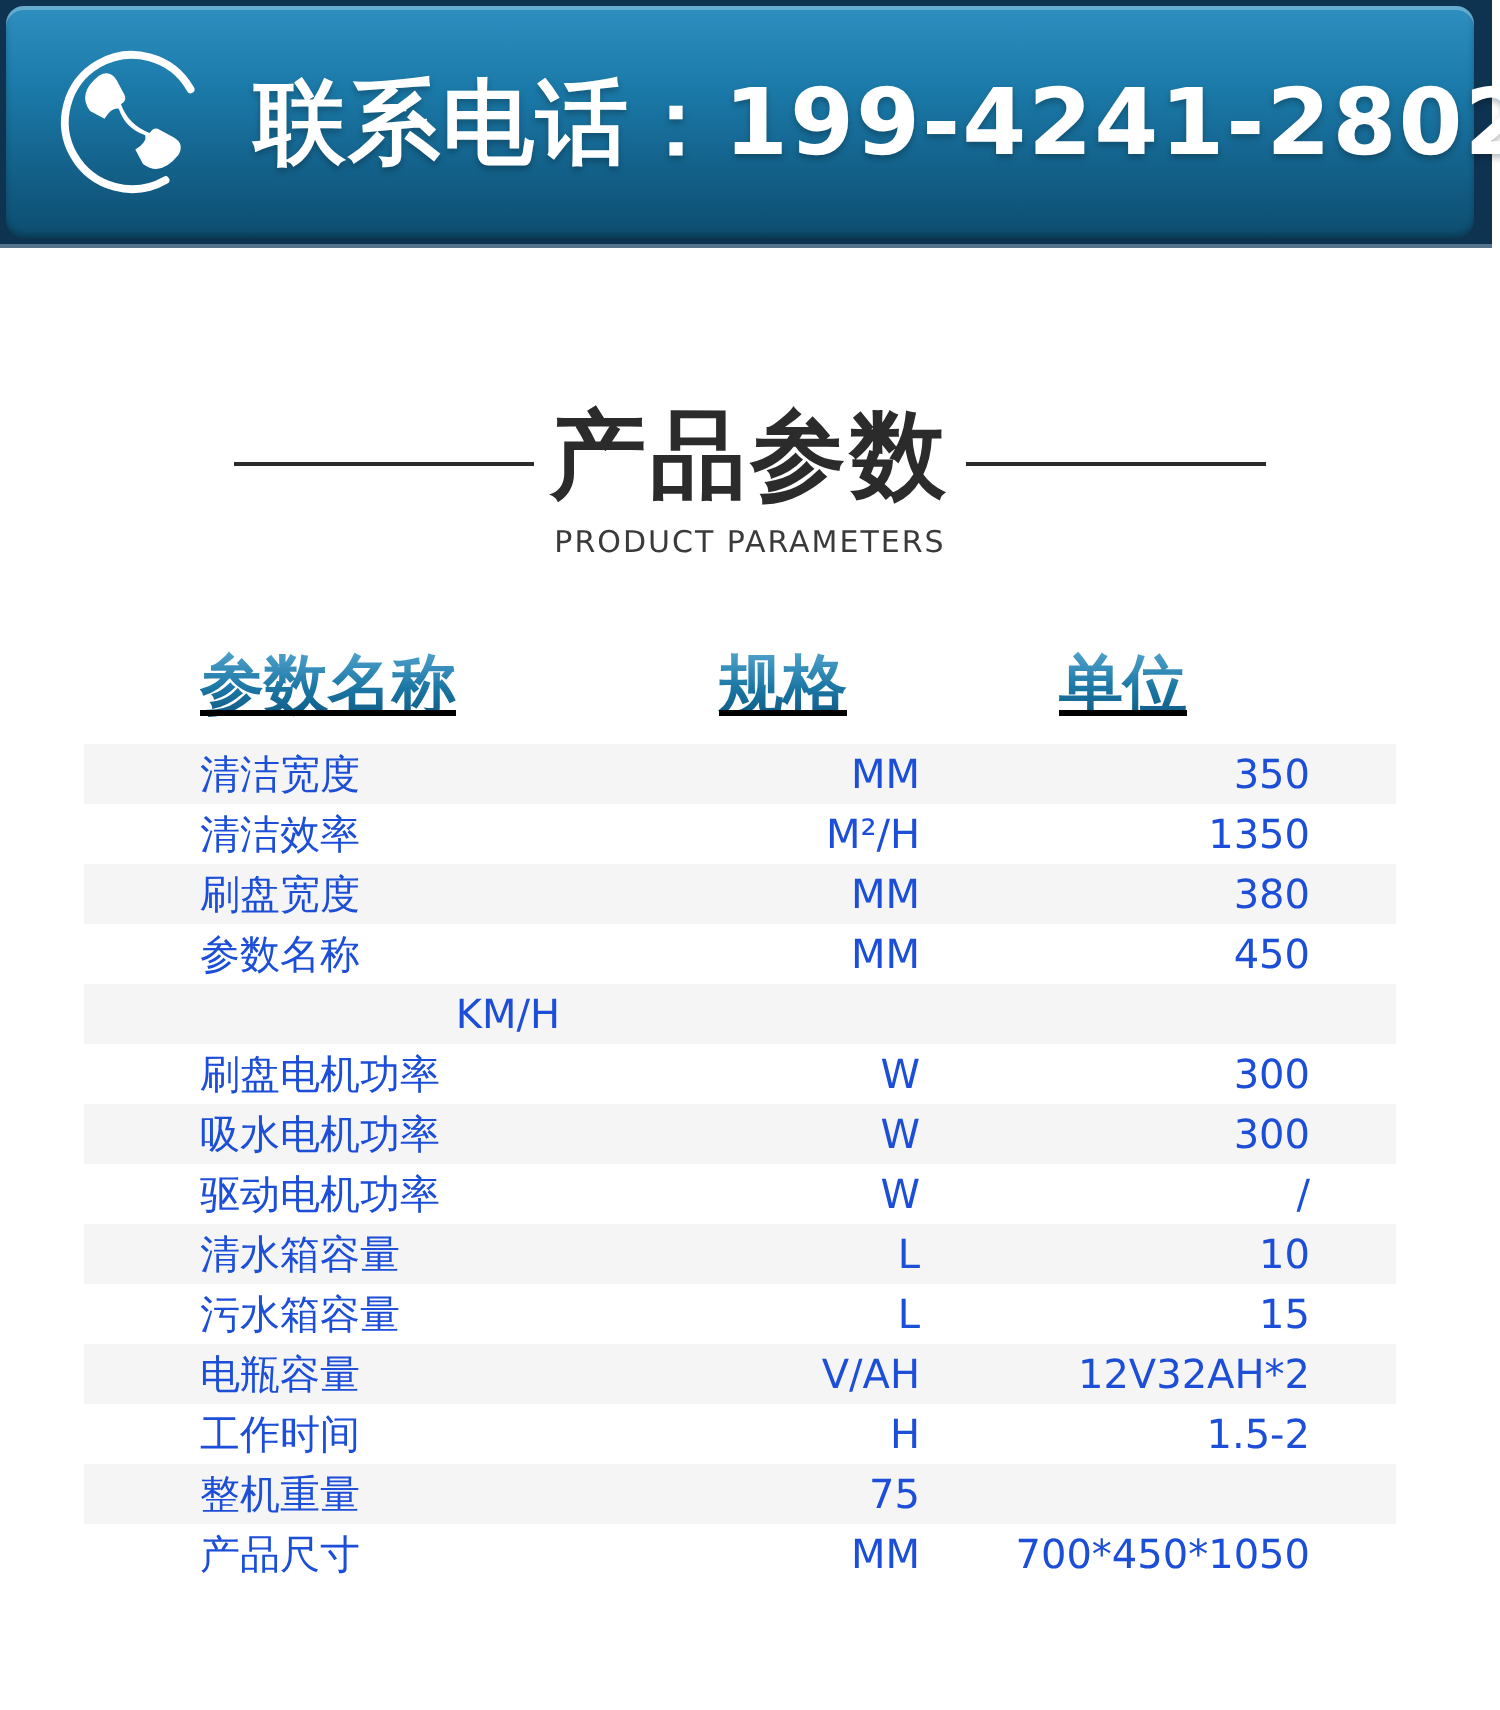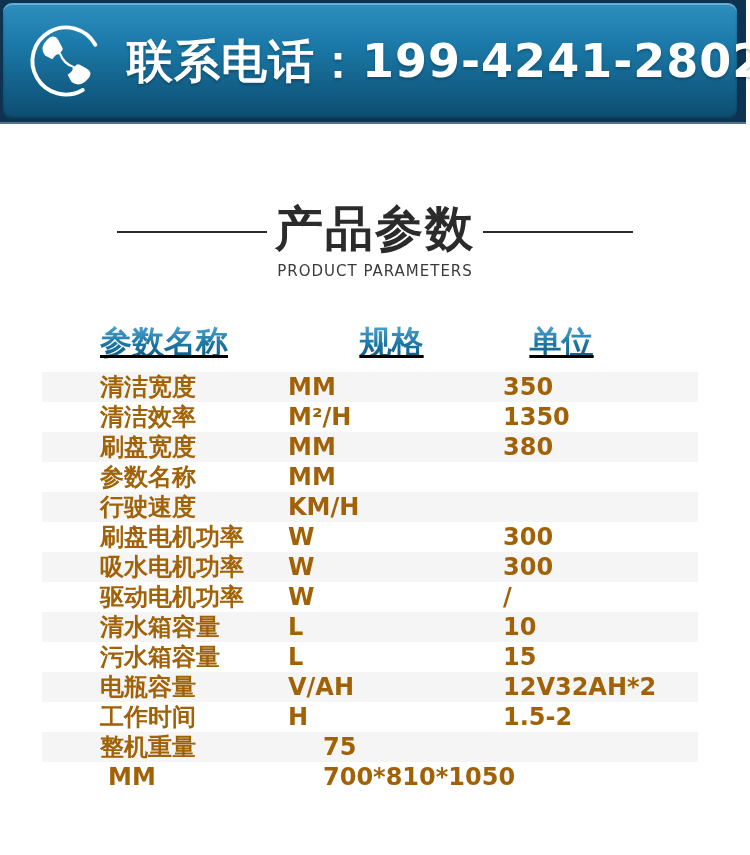--- a/index.html
+++ b/index.html
@@ -98,27 +98,27 @@
     -webkit-background-clip: text;
     background-clip: text;
     color: transparent;
     line-height: 44px;
   }
   .param-header .cell-unit, .param-header .cell-spec { text-align: center; }
 
   .param-row {
     height: 30px;
     align-items: center;
-    font-size: 24px;
-    font-weight: 700;
-    color: #a16207;
+    font-size: 20px;
+    font-weight: 400;
+    color: #1d4ed8;
   }
   .param-row:nth-child(odd) { background: #f5f5f6; }
   .param-row .cell-name { text-align: left; line-height: 30px; }
-  .param-row .cell-unit, .param-row .cell-spec { text-align: left; line-height: 30px; }
+  .param-row .cell-unit, .param-row .cell-spec { text-align: right; line-height: 30px; }
 </style>
 </head>
 <body>
 
 <div class="top-band">
   <div class="contact-banner">
     <span class="phone-icon-wrap">
       <svg viewBox="0 0 100 100" width="78" height="78" aria-hidden="true">
         <circle cx="50" cy="50" r="43" fill="none" stroke="#ffffff" stroke-width="5" stroke-linecap="round" stroke-dasharray="203 68" transform="rotate(60 50 50)"></circle>
         <g transform="rotate(45 50 50)" fill="#ffffff">
@@ -160,24 +160,24 @@
 
   <div class="param-grid param-row">
     <div class="cell-name c-name">刷盘宽度</div>
     <div class="cell-unit c-unit">MM</div>
     <div class="cell-spec c-spec">380</div>
   </div>
 
   <div class="param-grid param-row">
     <div class="cell-name c-name">参数名称</div>
     <div class="cell-unit c-unit">MM</div>
-  </div>
-
-  <div class="param-grid param-row">
-    <div class="cell-name c-name">行驶速度</div>
+    <div class="cell-spec c-spec">450</div>
+  </div>
+
+  <div class="param-grid param-row">
     <div class="cell-unit c-unit">KM/H</div>
   </div>
 
   <div class="param-grid param-row">
     <div class="cell-name c-name">刷盘电机功率</div>
     <div class="cell-unit c-unit">W</div>
     <div class="cell-spec c-spec">300</div>
   </div>
 
   <div class="param-grid param-row">
@@ -215,17 +215,18 @@
     <div class="cell-unit c-unit">H</div>
     <div class="cell-spec c-spec">1.5-2</div>
   </div>
 
   <div class="param-grid param-row">
     <div class="cell-name c-name">整机重量</div>
     <div class="cell-spec c-spec">75</div>
   </div>
 
   <div class="param-grid param-row">
-    <div class="cell-unit c-unit">MM</div>
-    <div class="cell-spec c-spec">700*810*1050</div>
+    <div class="cell-name c-name">产品尺寸</div>
+    <div class="cell-unit c-unit">MM</div>
+    <div class="cell-spec c-spec">700*450*1050</div>
   </div>
 </div>
 </section>
 
 </body></html>

